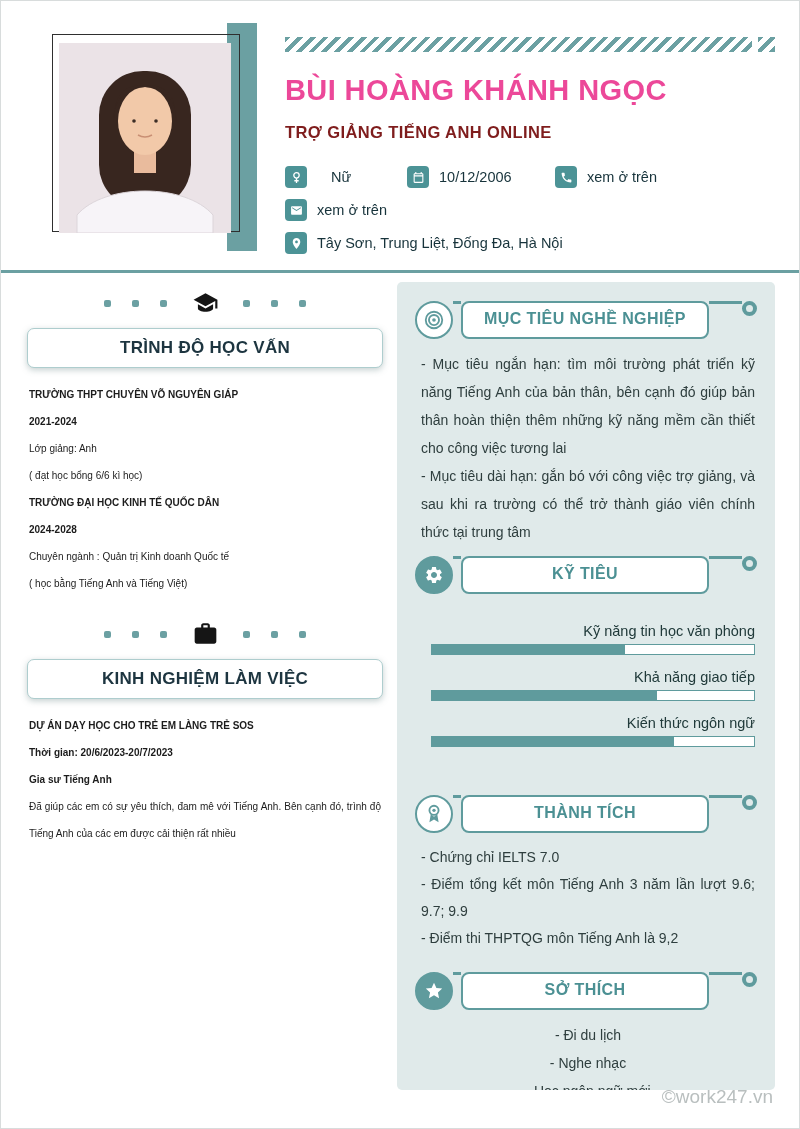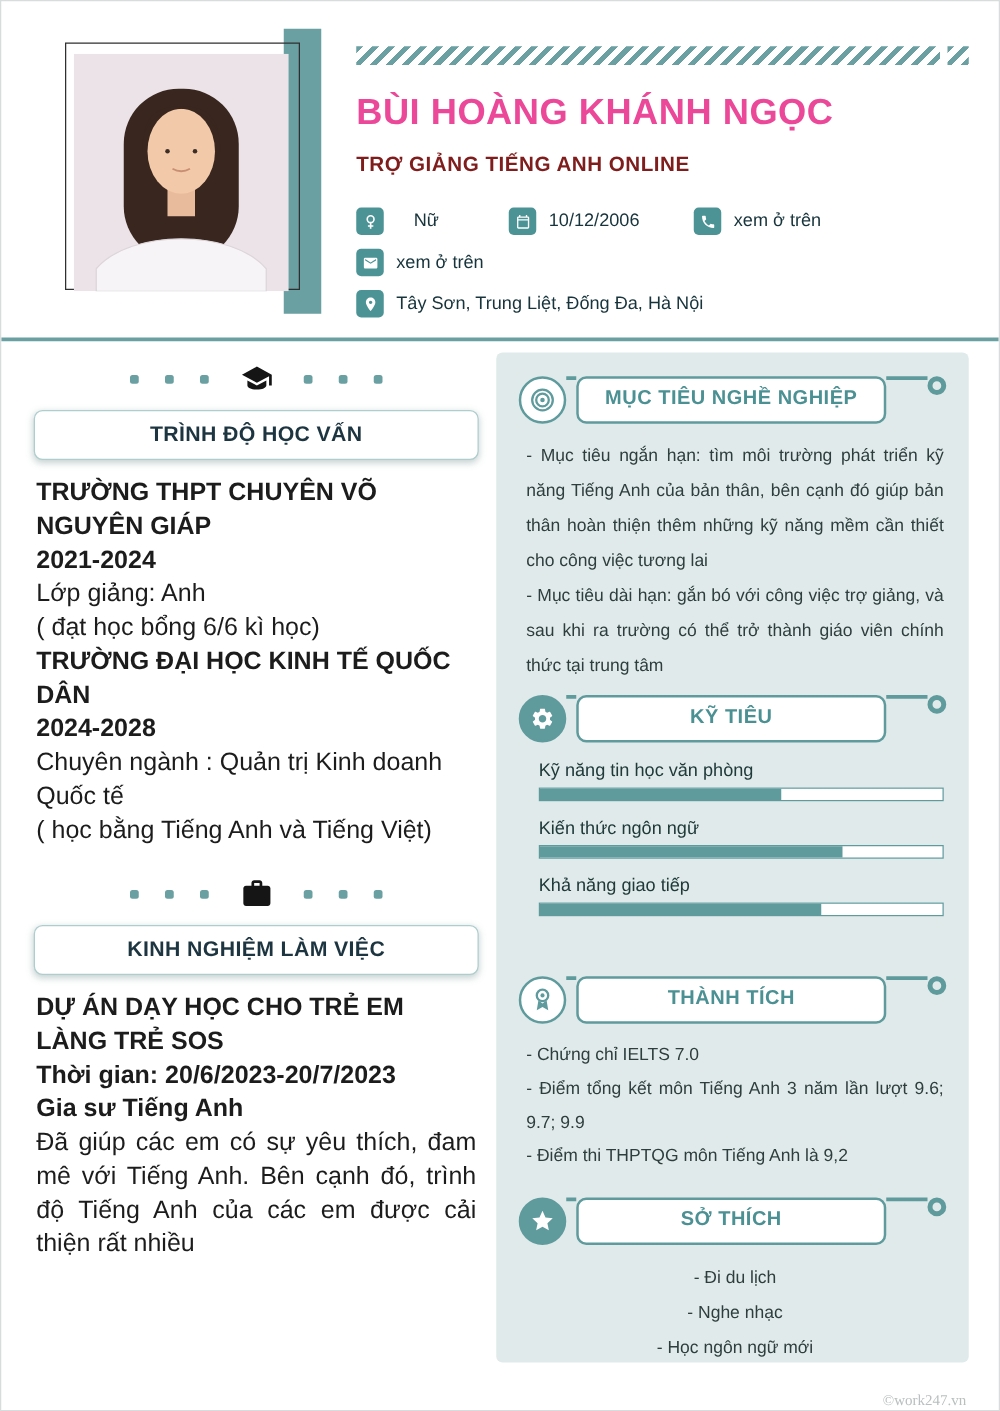--- a/index.html
+++ b/index.html
@@ -42,21 +42,21 @@
 
   
   .deco-row { display: flex; align-items: center; justify-content: center; gap: 21px; margin: 8px 0 12px; }
   .deco-dot { width: 7px; height: 7px; border-radius: 2px; background: #6ba0a2; flex: none; }
   .deco-icon { width: 34px; height: 26px; display: flex; align-items: center; justify-content: center; flex: none; }
   .deco-icon svg { width: 29px; height: 26px; fill: #151515; }
   .lsec-title-box { border: 1px solid #aecdce; border-radius: 7px; background: #fff;
                     box-shadow: 0 2px 6px rgba(90,120,120,.35); text-align: center;
                     padding: 9px 6px; font-size: 17px; font-weight: bold; color: #1d3540; letter-spacing: .3px; }
   .lsec-body { padding: 13px 2px 4px; }
-  .lline { font-size: 20px; color: #1c1c1c; line-height: 27px; }
+  .lline { font-size: 10px; color: #1c1c1c; line-height: 27px; }
   .lline.bold { font-weight: bold; }
   .lline.just { text-align: justify; }
   .left-col section + section { margin-top: 20px; }
 
   
   .rsec-head { display: flex; }
   .rsec-icon { width: 38px; height: 38px; border-radius: 50%; display: flex;
                align-items: center; justify-content: center; flex: none; }
   .rsec-icon.fill { background: #5f9b9d; border: 2px solid #5f9b9d; }
   .rsec-icon.fill svg { fill: #fff; width: 20px; height: 20px; }
@@ -67,30 +67,30 @@
                     color: #4b9093; letter-spacing: .4px; flex: none; }
   .rsec-line { flex: 1; height: 3px; background: #5f9b9d; }
   .rsec-knob { width: 15px; height: 15px; border-radius: 50%; border: 4px solid #5f9b9d;
                background: #e0eaea; flex: none; }
   .rsec-body { padding: 11px 2px 0 6px; font-size: 14px; color: #2e3e3e; line-height: 28px; }
   .rsec-body.just .rpara { text-align: justify; }
   .rsec-obj { margin-bottom: 10px; }
   .rsec-skills { margin-bottom: 48px; }
   .rsec-achv { margin-bottom: 20px; }
 
-  .skills-body { padding-left: 16px; padding-top: 5px; }
+  .skills-body { padding-left: 16px; padding-top: 19px; text-align: right; }
   .skill-label { font-size: 14.5px; color: #203a3a; line-height: 26px; margin-top: 5px; }
   .skill-bar { height: 11px; border: 1px solid #5f9b9d; background: #fff; margin-bottom: 9px; }
   .skill-fill { height: 100%; background: #5f9b9d; }
 
   .achv-body .rpara { line-height: 27px; }
   .hobby-body .rpara { line-height: 28px; text-align: center; }
 
   
-  .watermark { position: absolute; right: 26px; bottom: 0; font-size: 12px; color: #b9bfbf; font-family: Liberation Serif, serif; }
+  .watermark { position: absolute; right: 26px; bottom: 20px; font-size: 19px; color: #b9bfbf; }
 </style>
 </head>
 <body>
 
 <div class="page">
 
   <div class="header">
 
     <div class="photo-wrap">
       <div class="photo-band"></div>
@@ -263,29 +263,29 @@
           <span class="rsec-knob"></span>
         </div>
         <div class="rsec-body skills-body">
           <div class="skill-row">
             <div class="skill-label">Kỹ năng tin học văn phòng</div>
             <div class="skill-bar">
               <div class="skill-fill" style="width: 60%;"></div>
             </div>
           </div>
           <div class="skill-row">
+            <div class="skill-label">Khả năng giao tiếp</div>
+            <div class="skill-bar">
+              <div class="skill-fill" style="width: 70%;"></div>
+            </div>
+          </div>
+          <div class="skill-row">
             <div class="skill-label">Kiến thức ngôn ngữ</div>
             <div class="skill-bar">
               <div class="skill-fill" style="width: 75%;"></div>
-            </div>
-          </div>
-          <div class="skill-row">
-            <div class="skill-label">Khả năng giao tiếp</div>
-            <div class="skill-bar">
-              <div class="skill-fill" style="width: 70%;"></div>
             </div>
           </div>
         </div>
       </section>
 
       <section class="rsec-achv">
         <div class="rsec-head">
           <span class="rsec-icon outline">
             <svg viewBox="0 0 24 24" width="22" height="22" fill="#5f9b9d">
                 <circle cx="12" cy="8" r="5" fill="none" stroke="#5f9b9d" stroke-width="2"></circle>

